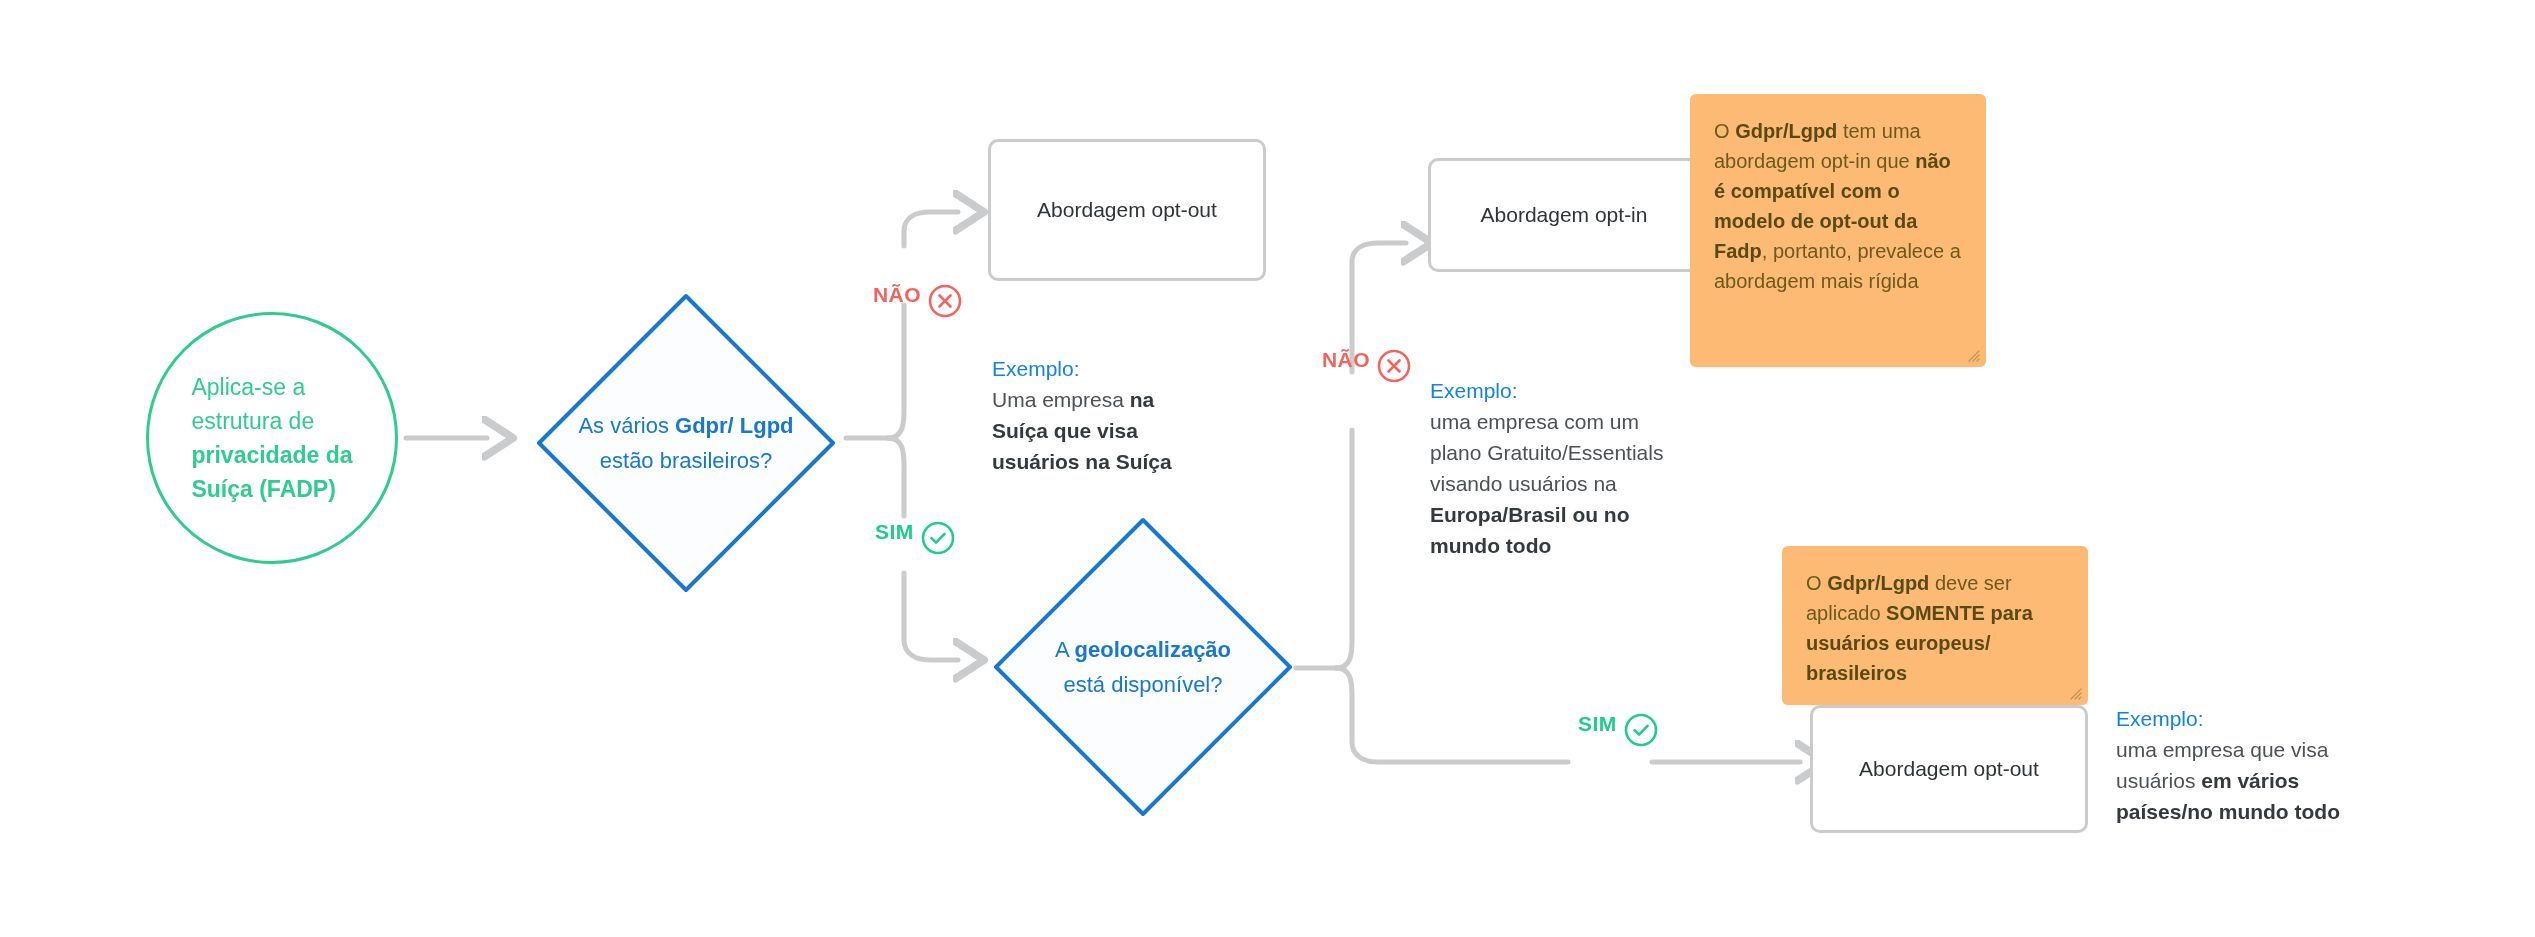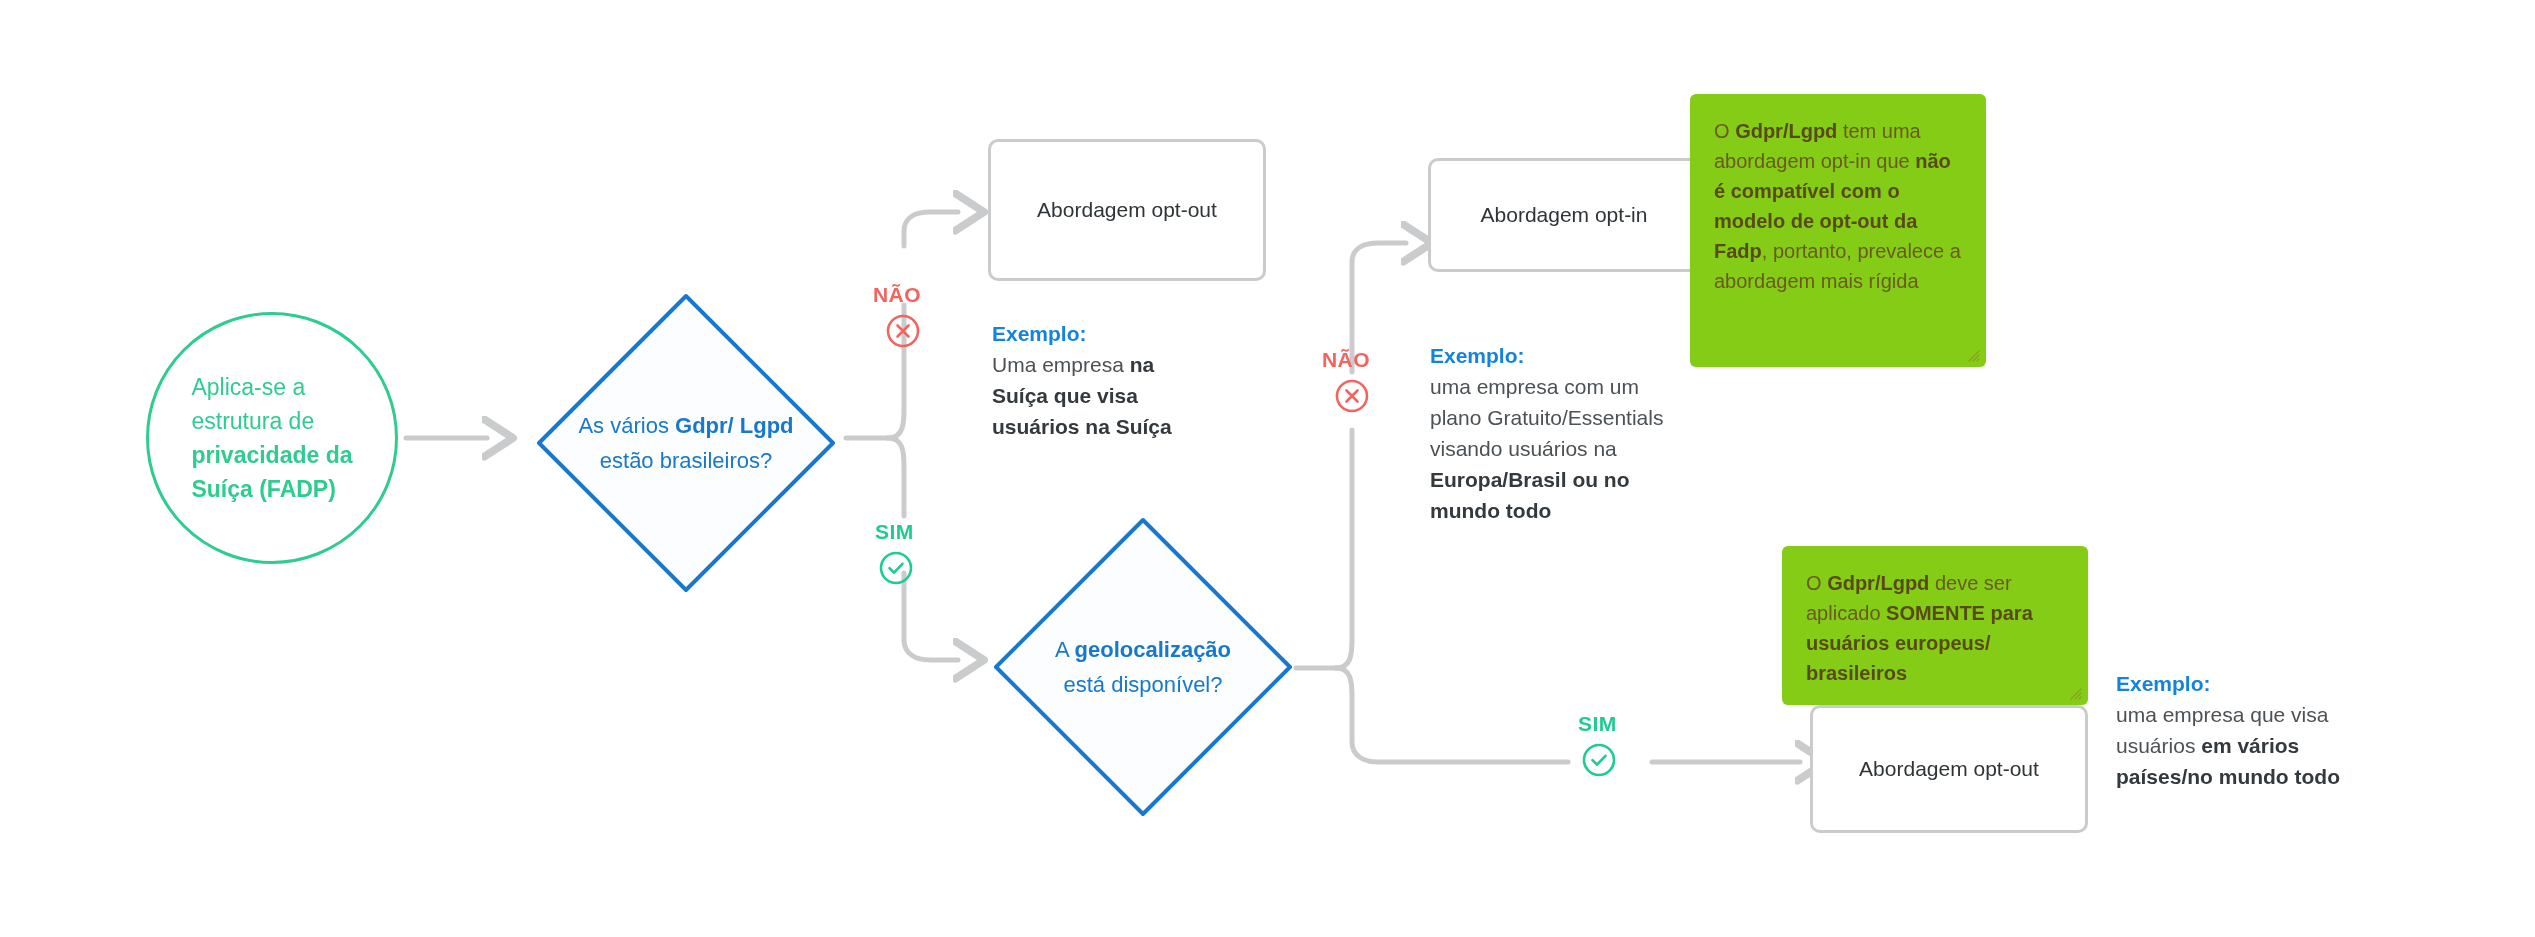--- a/index.html
+++ b/index.html
@@ -84,52 +84,53 @@
     align-items: center;
     justify-content: center;
     color: #2F3437;
     font-size: 21px;
   }
 
   
   .branch {
     position: absolute;
     display: flex;
-    flex-direction: column;
-    align-items: flex-end;
+    flex-direction: row;
+    align-items: flex-start;
     gap: 6px;
   }
   .branch .btext {
     font-size: 21px;
     font-weight: 700;
     letter-spacing: 0.4px;
   }
   .branch.no .btext { color: #F2645F; }
   .branch.yes .btext { color: #1ECC8E; }
   .branch svg { display: block; }
 
   
   .example {
     position: absolute;
     font-size: 21px;
     line-height: 31px;
     color: #4C5155;
   }
   .example .ex-head {
     color: #1383E0;
-    font-weight: 700;
+    font-weight: 400;
     display: block;
+    margin-top: 35px;
   }
   .example b { color: #33393D; font-weight: 700; }
 
   
   .sticky {
     position: absolute;
     box-sizing: border-box;
-    background: #84cc16;
+    background: #fdba74;
     border-radius: 6px;
     padding: 22px 24px 20px 24px;
     color: #6B5A1E;
     font-size: 20px;
     line-height: 30px;
     box-shadow: 0 1px 2px rgba(0,0,0,0.06);
   }
   .sticky b { font-weight: 700; color: #584A14; }
   .sticky .grip {
     position: absolute;

